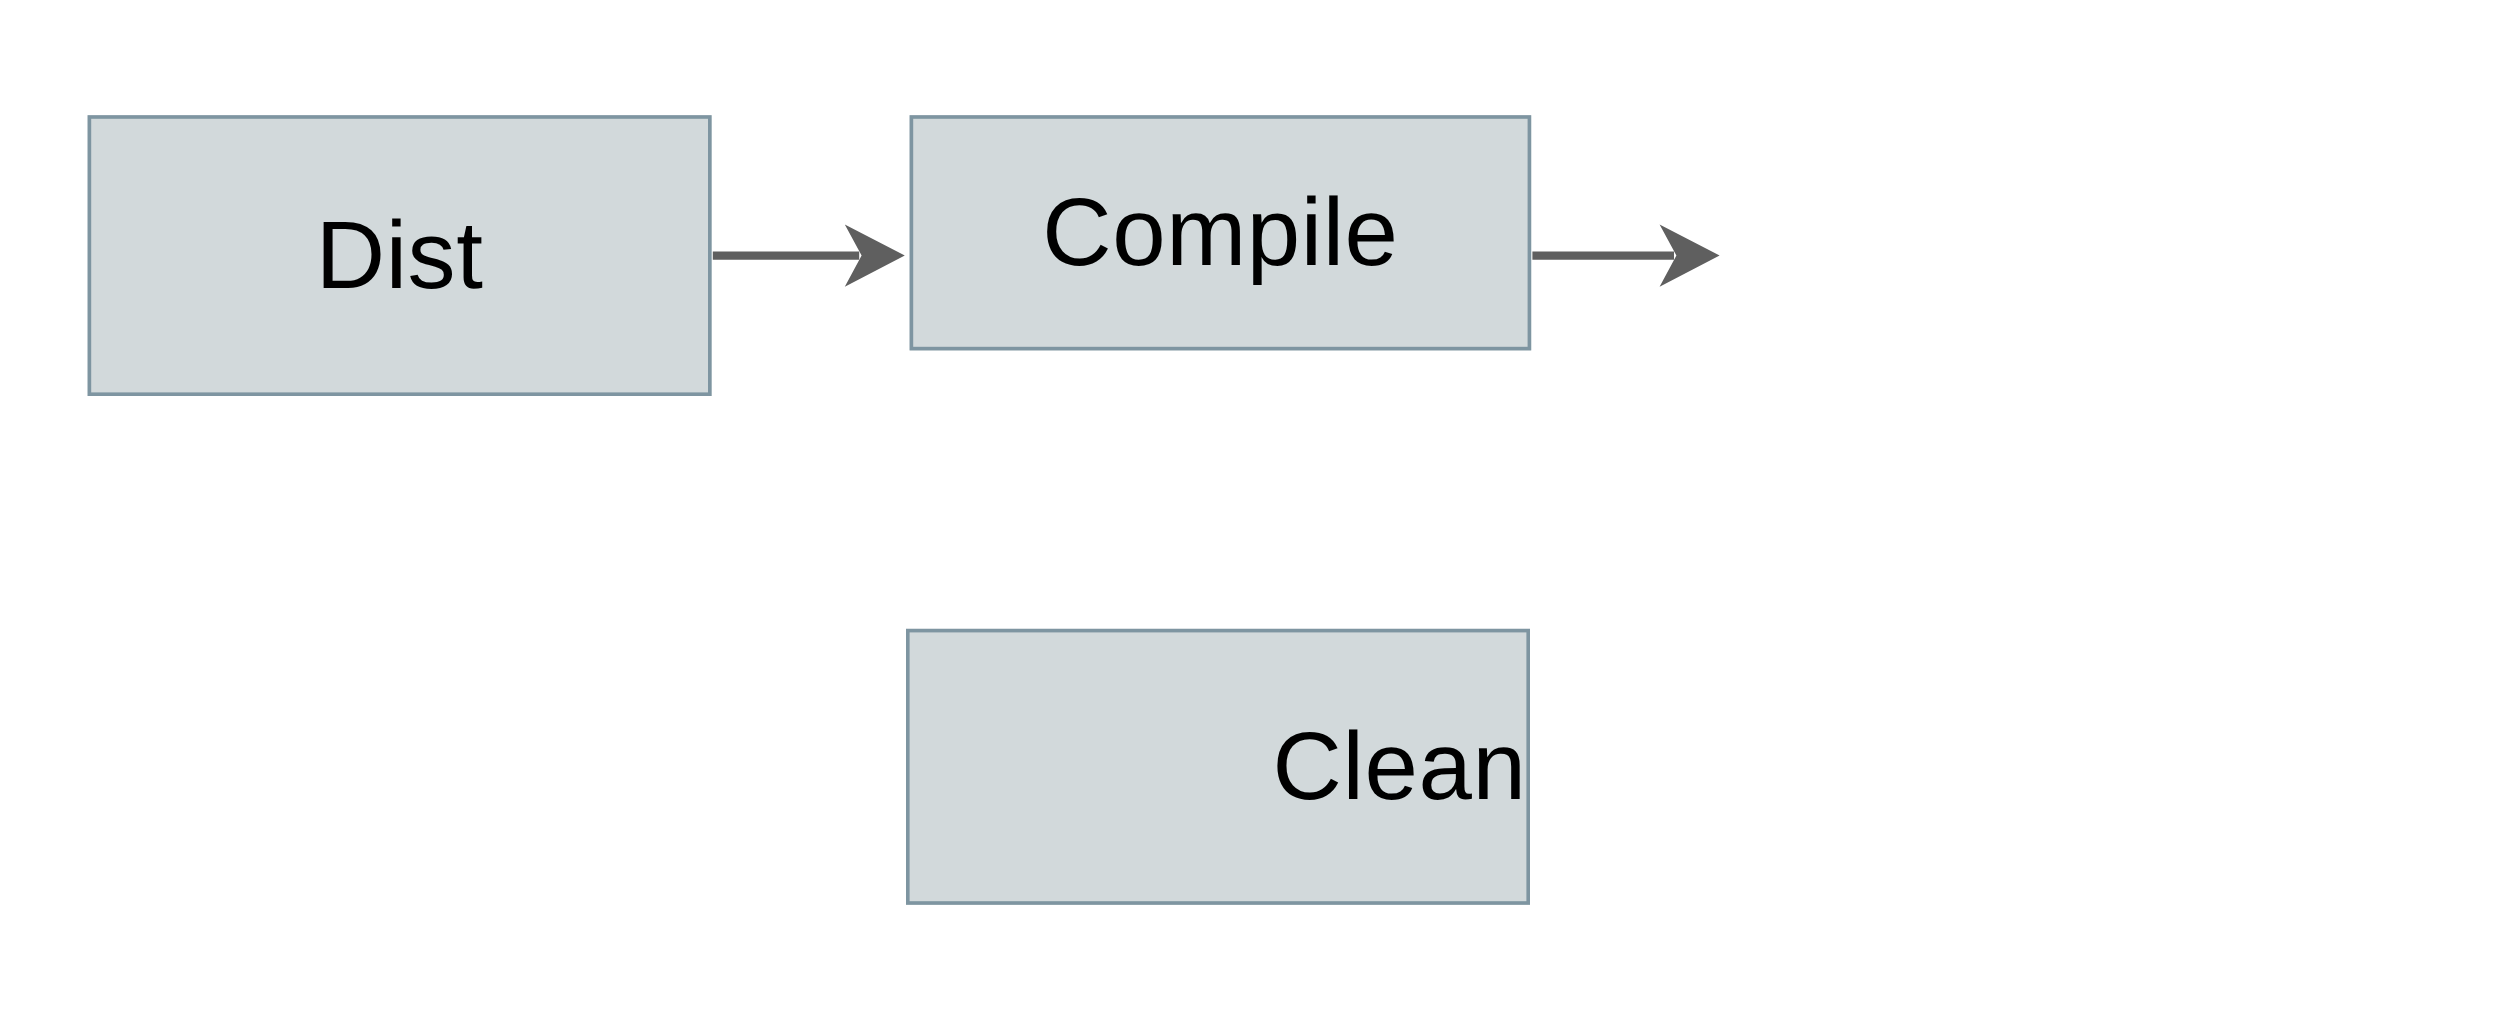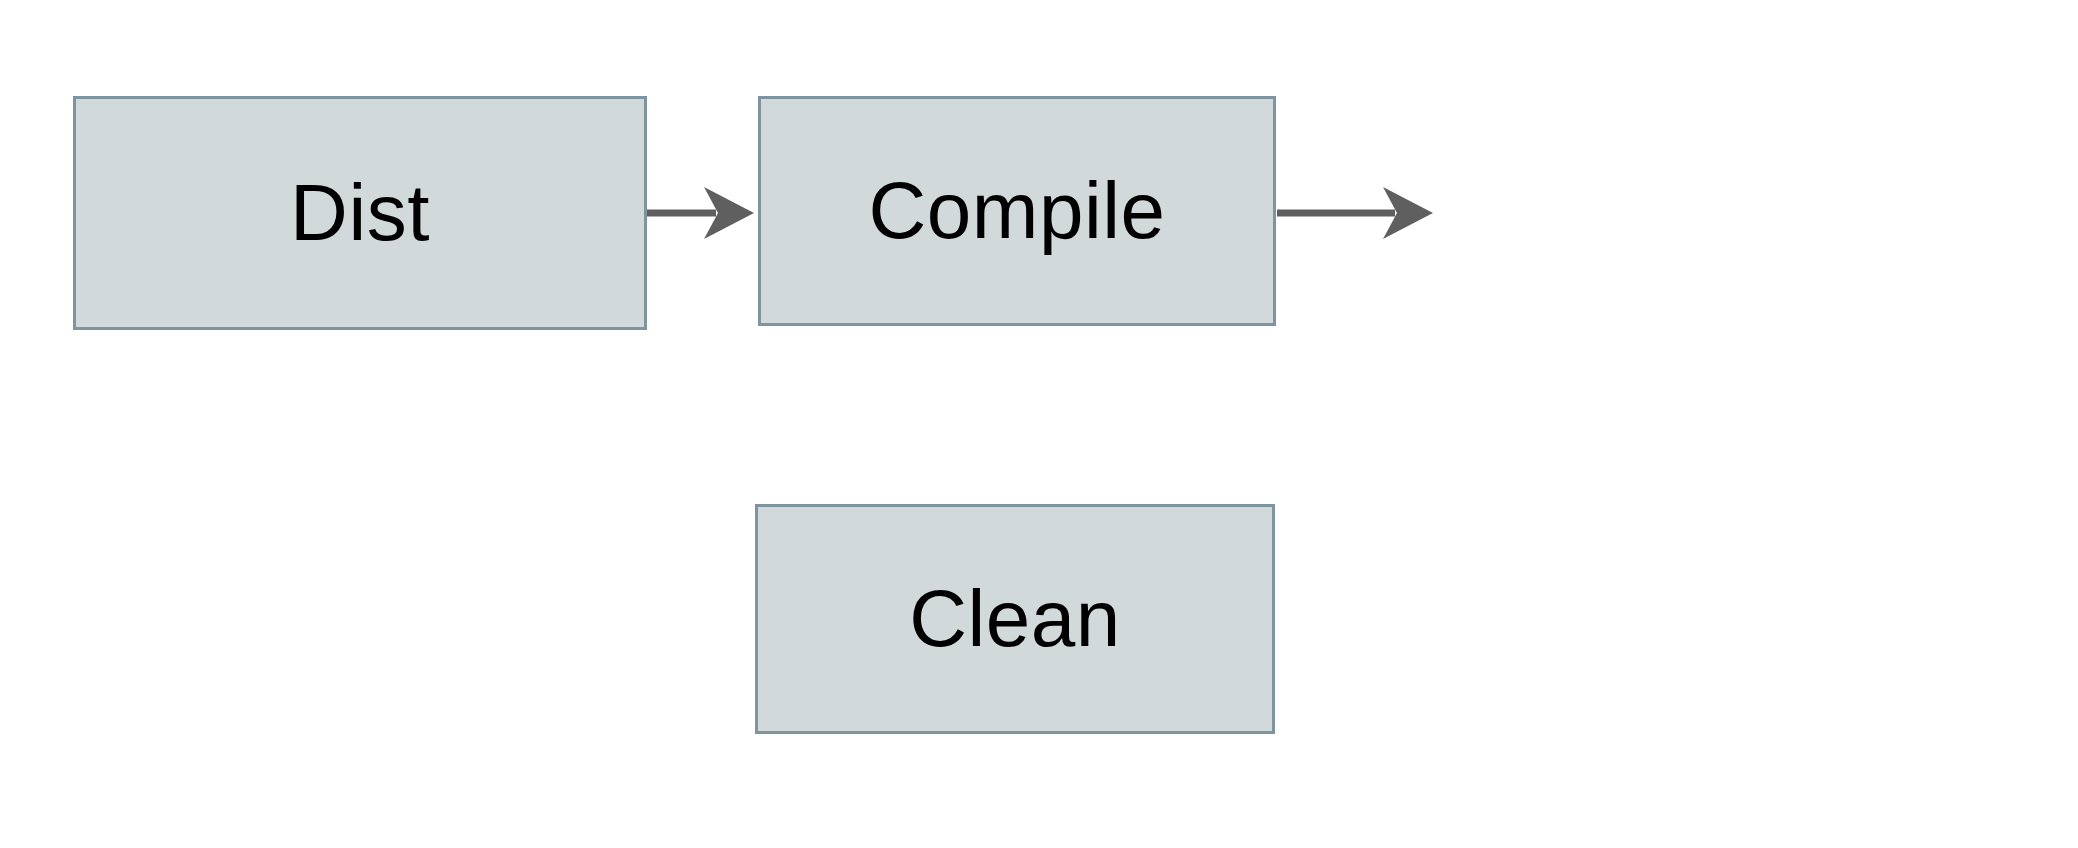--- a/index.html
+++ b/index.html
@@ -39,24 +39,24 @@
     align-items: center;
     justify-content: center;
   }
   .node-label {
     color: var(--label);
     font-size: 80px;
     line-height: 1;
     letter-spacing: 0.5px;
     white-space: nowrap;
   }
-  .node-dist    { left: 73px;   top: 96px;  width: 574px; height: 234px; }
-  .node-compile { left: 758px;  top: 96px;  width: 518px; height: 230px; }
+  .node-dist    { left: 73px;   top: 96px;  width: 520px; height: 234px; }
+  .node-compile { left: 758px;  top: 96px;  width: 518px; height: 196px; }
   .node-init    { left: 1437px; top: 96px;  width: 520px; height: 234px; }
-  .node-clean   { left: 755px;  top: 504px; width: 520px; height: 230px; }
+  .node-clean   { left: 755px;  top: 524px; width: 520px; height: 230px; justify-content: flex-end; }
   .arrow-line { stroke: var(--arrow); stroke-width: 7; }
   .arrow-head { fill: var(--arrow); }
 </style>
 </head>
 <body>
 
 <div class="canvas">
 
   <svg class="arrow-layer" viewBox="0 0 2078 848" xmlns="http://www.w3.org/2000/svg">
     <g>

